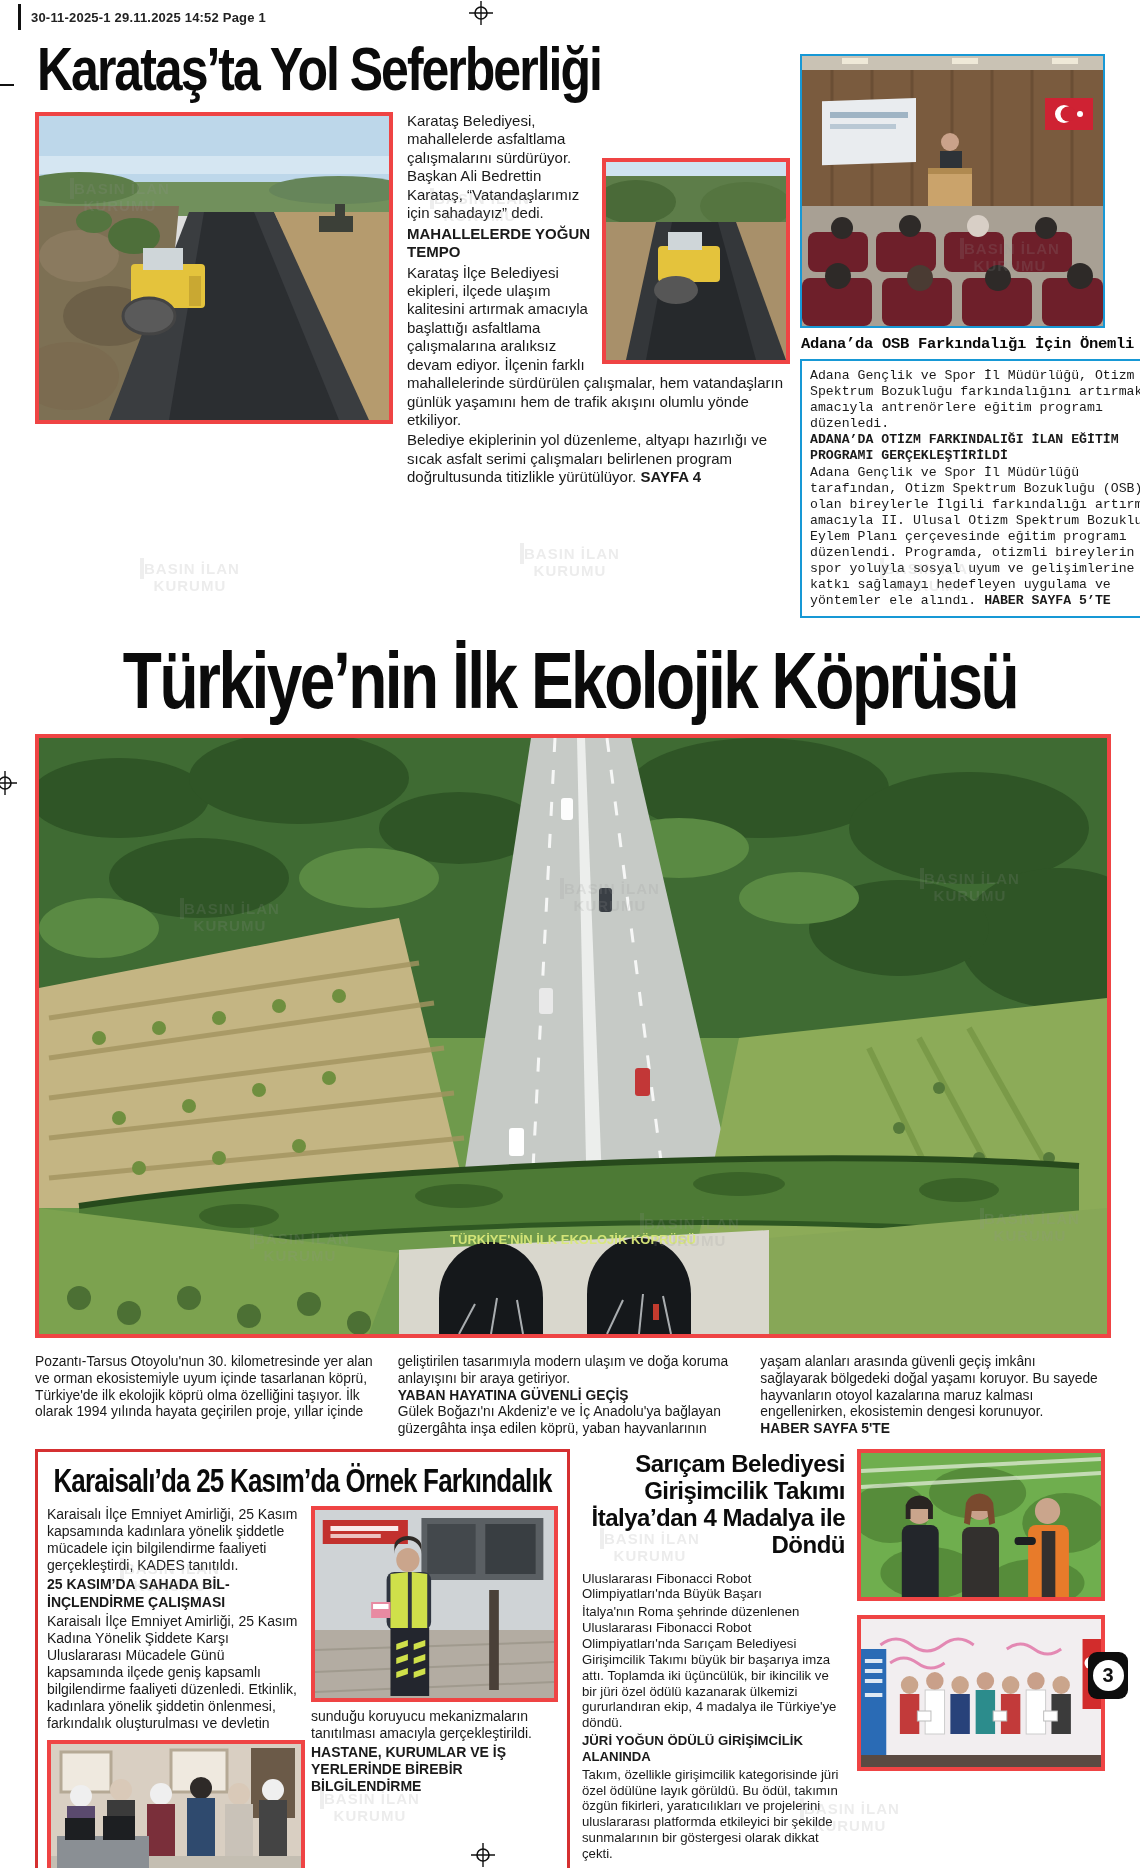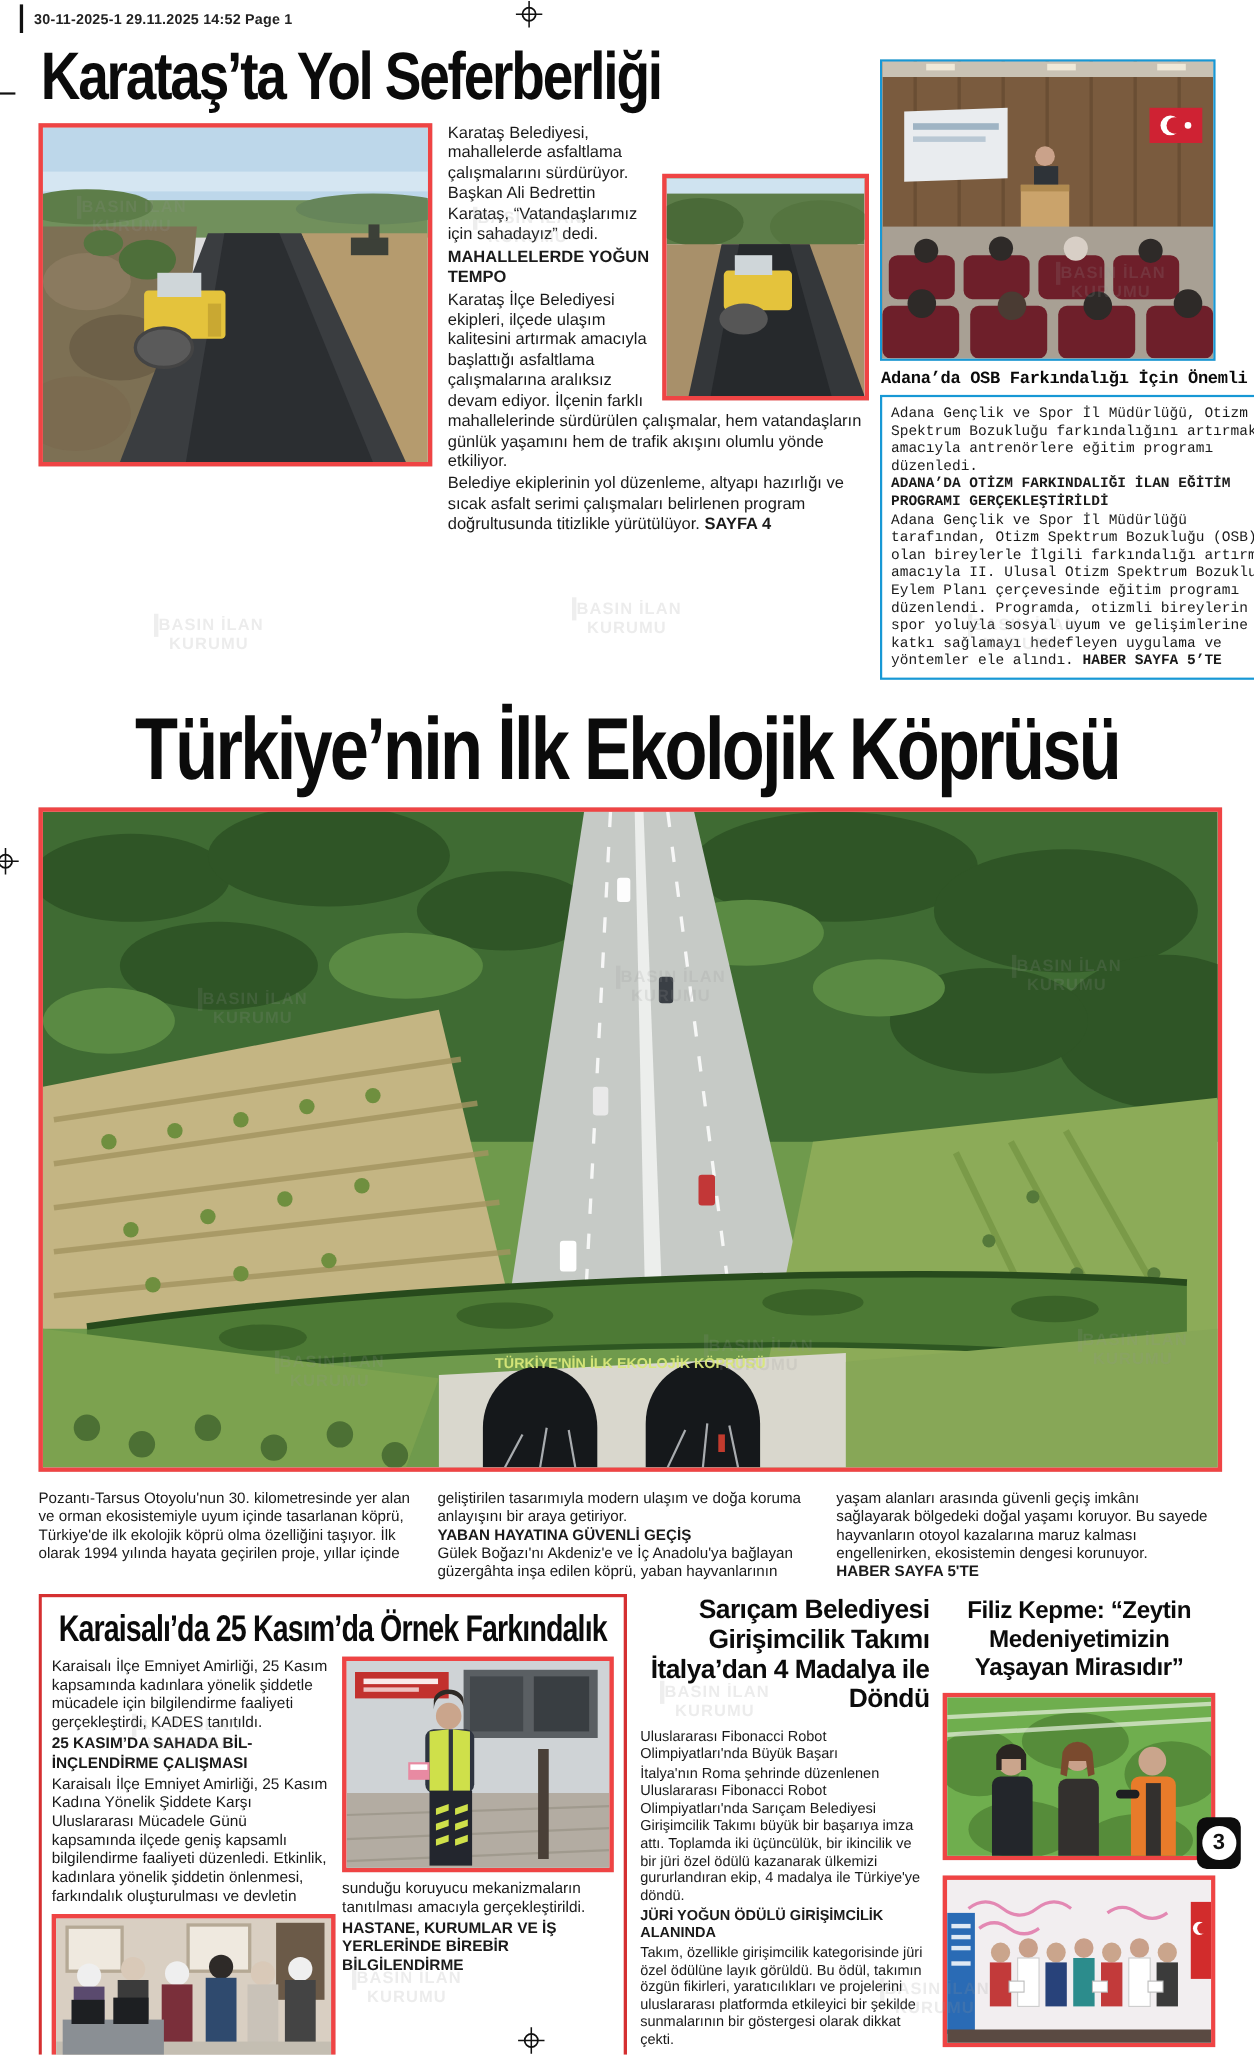--- a/index.html
+++ b/index.html
@@ -465,21 +465,20 @@
       <section class="midcol">
         <div class="h-mid" data-bind="saricam_story.headline">Sarıçam Belediyesi Girişimcilik Takımı İtalya’dan 4 Madalya ile Döndü</div>
         <p><span data-bind="saricam_story.intro">Uluslararası Fibonacci Robot Olimpiyatları'nda Büyük Başarı</span></p>
         <p><span data-bind="saricam_story.body1">İtalya'nın Roma şehrinde düzenlenen Uluslararası Fibonacci Robot Olimpiyatları'nda Sarıçam Belediyesi Girişimcilik Takımı büyük bir başarıya imza attı. Toplamda iki üçüncülük, bir ikincilik ve bir jüri özel ödülü kazanarak ülkemizi gururlandıran ekip, 4 madalya ile Türkiye'ye döndü.</span></p>
         <p class="bold-sub" data-bind="saricam_story.subhead">JÜRİ YOĞUN ÖDÜLÜ GİRİŞİMCİLİK ALANINDA</p>
         <p><span data-bind="saricam_story.body2">Takım, özellikle girişimcilik kategorisinde jüri özel ödülüne layık görüldü. Bu ödül, takımın özgün fikirleri, yaratıcılıkları ve projelerini uluslararası platformda etkileyici bir şekilde sunmalarının bir göstergesi olarak dikkat çekti.</span>
            </p>
       </section>
 
       <section class="rightcol">
-        <div class="h-right" data-bind="olive_story.headline">Filiz Kepme: “Zeytin Medeniyetimizin Yaşayan Mirasıdır”</div>
         <div class="ph ph-green">
           <svg viewBox="0 0 247 152" width="100%" height="152" preserveAspectRatio="none">
             <rect width="247" height="152" fill="#6fae4e"></rect>
             <g fill="#568c3a">
               <ellipse cx="30" cy="60" rx="40" ry="30"></ellipse>
                 <ellipse cx="120" cy="40" rx="50" ry="26"></ellipse>
               <ellipse cx="210" cy="70" rx="44" ry="30"></ellipse>
                 <ellipse cx="70" cy="120" rx="50" ry="26"></ellipse>
               <ellipse cx="180" cy="130" rx="50" ry="24"></ellipse>
             </g>

